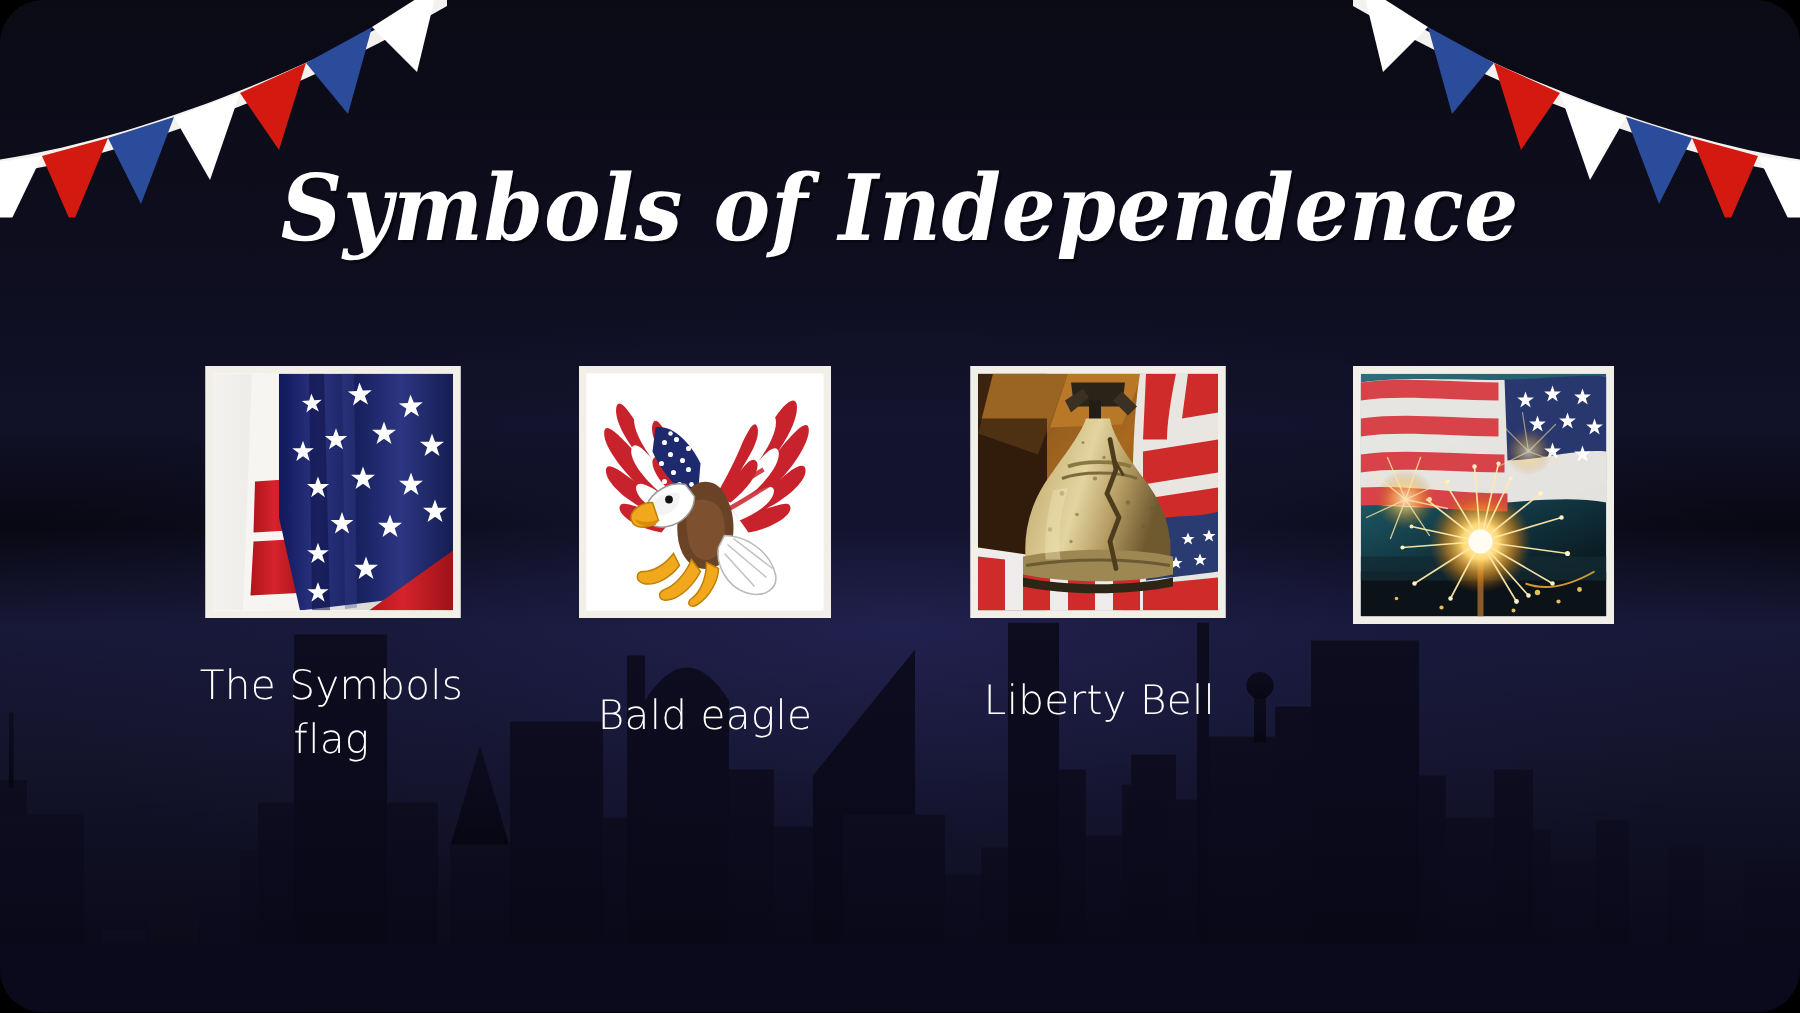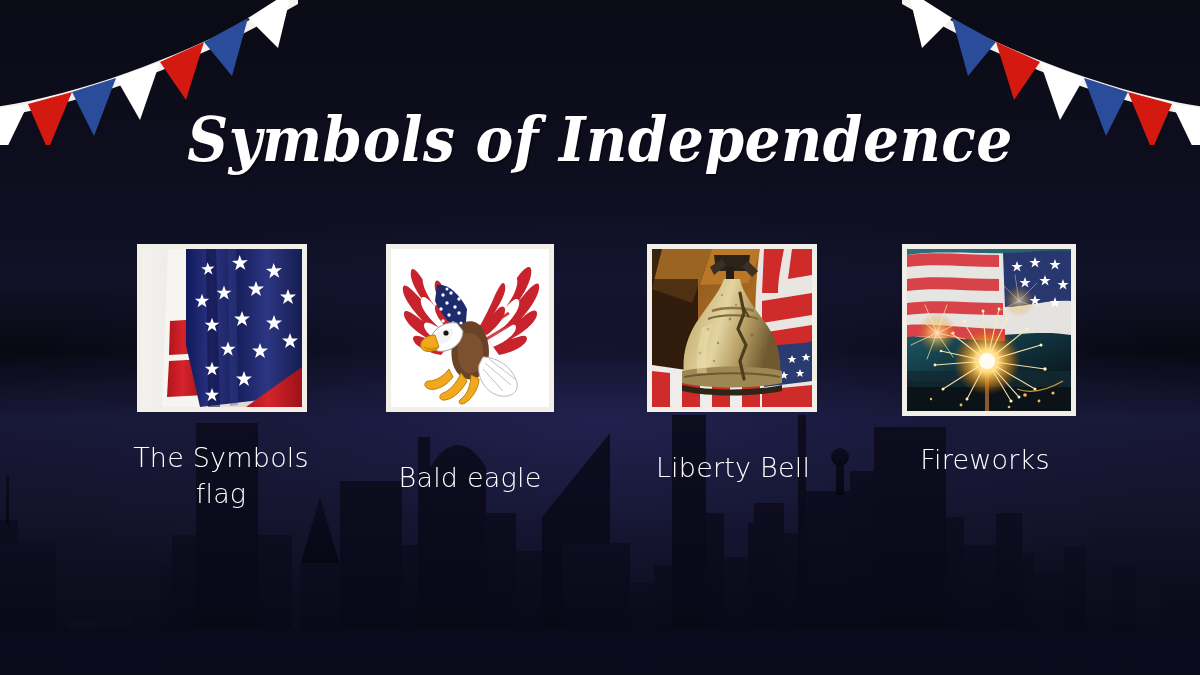--- a/index.html
+++ b/index.html
@@ -16,20 +16,21 @@
     font-family: "Liberation Sans", sans-serif;
     background: linear-gradient(180deg,
         #0b0b16 0%,
         #0d0d1d 22%,
         #111128 42%,
         #15153063 52%,
         #181838 62%,
         #14142c 74%,
         #0d0d1e 88%,
         #0a0a16 100%);
+    border-radius: 29px;
   }
 
   
   .bg-glow {
     position: absolute;
     left: 0; top: 0; right: 0; bottom: 0;
     background: radial-gradient(ellipse 70% 45% at 50% 62%,
                   rgba(40,40,96,0.55) 0%,
                   rgba(28,28,70,0.30) 40%,
                   rgba(0,0,0,0) 72%);
@@ -611,17 +612,16 @@
                 <circle cx="132" cy="152" r="1.4"></circle>
               <circle cx="146" cy="144" r="1.6"></circle>
                 <circle cx="102" cy="158" r="1.3"></circle>
               <circle cx="54" cy="156" r="1.4"></circle>
                 <circle cx="24" cy="150" r="1.2"></circle>
             </g>
             <path d="M110 140 C126 146, 142 140, 156 132" stroke="#ffb938" stroke-width="1.3" fill="none" opacity="0.8"></path>
           </g>
         </svg>
       </div>
-      <div class="caption">Fireworks</div>
     </div>
 
   </div>
 </div>
 
 </body></html>

